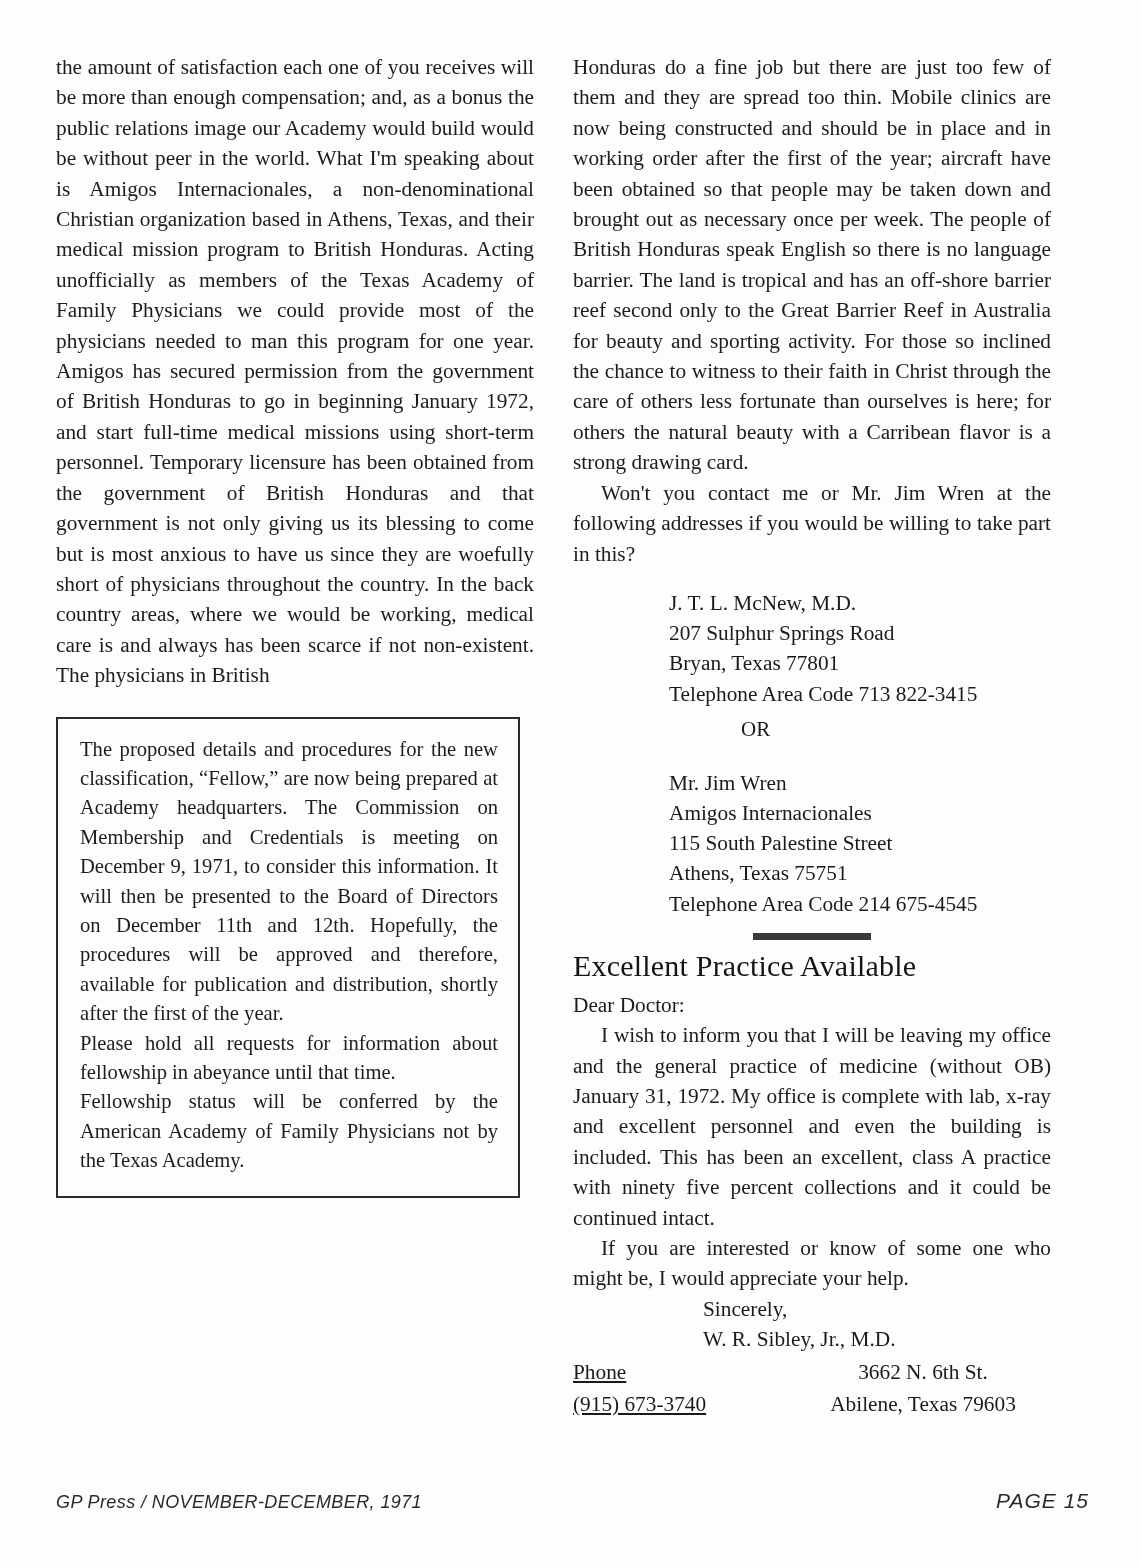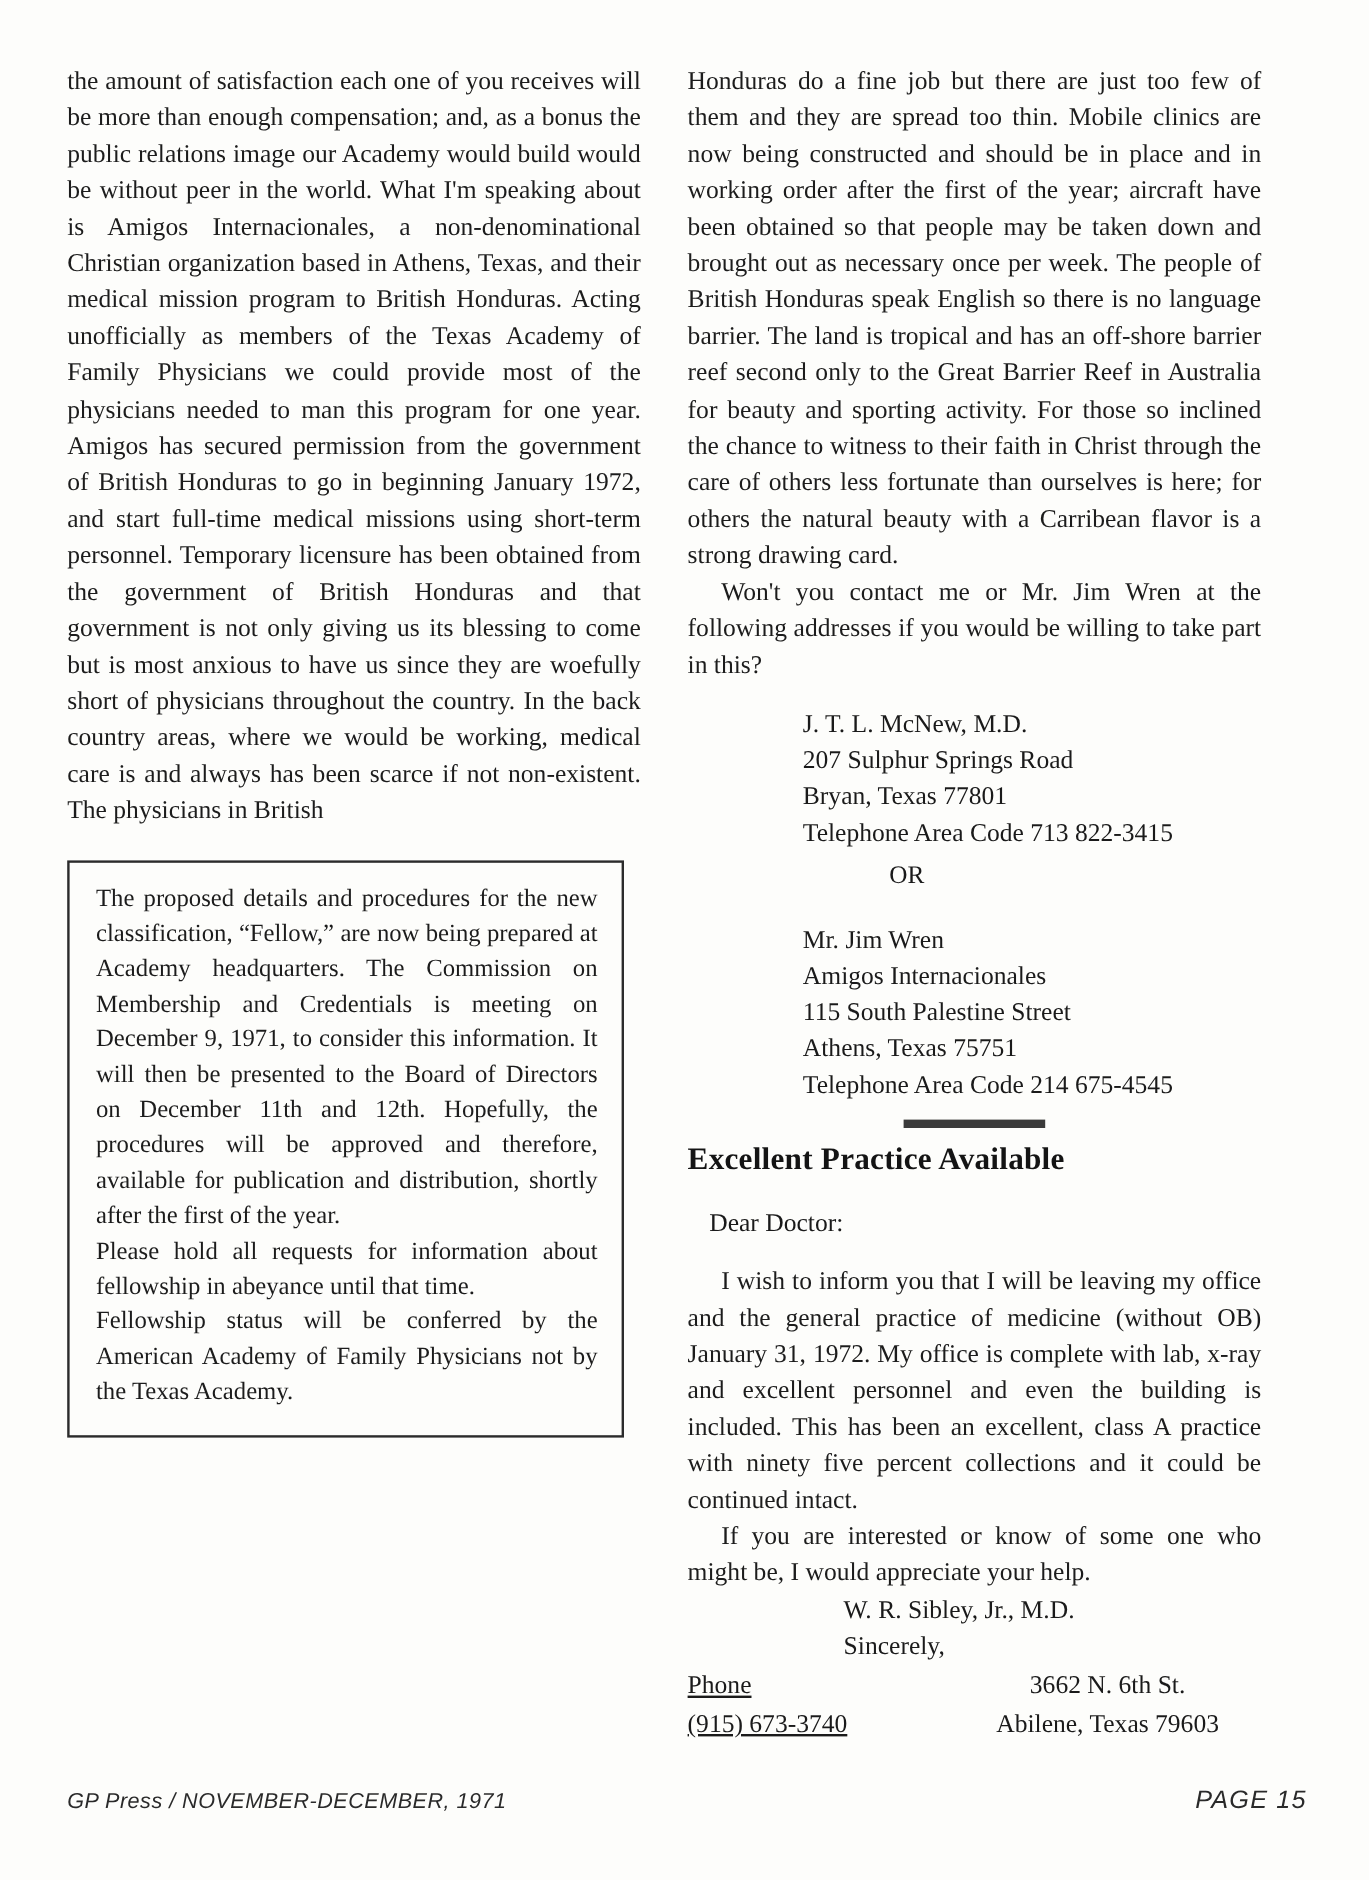--- a/index.html
+++ b/index.html
@@ -106,32 +106,32 @@
     font-size: 21px;
     line-height: 40px;
   }
   .thick-rule {
     width: 118px;
     height: 7px;
     background: #3a3a3a;
     margin: 14px auto 6px 180px;
   }
   .section-head {
-    font-size: 26px;
+    font-size: 30px;
     line-height: 40px;
-    font-weight: bold;
+    font-weight: normal;
     margin: 2px 0 4px 0;
     letter-spacing: 0.2px;
     color: #141414;
     font-family: "Liberation Serif", "DejaVu Serif", serif;
   }
   .salutation {
     font-size: 21.3px;
     line-height: 30.4px;
-    margin: 18px;
+    margin: 0;
   }
   .sign-off {
     margin-left: 130px;
     font-size: 21.3px;
     line-height: 30.4px;
     white-space: nowrap;
   }
   .contact-row {
     display: flex;
     font-size: 21.3px;
@@ -200,22 +200,22 @@
 
       <h2 class="section-head">Excellent Practice Available</h2>
 
       <p class="salutation">Dear Doctor:</p>
 
       <p class="bodytext indent">I wish to inform you that I will be leaving my office and the general practice of medicine (without OB) January 31, 1972. My office is complete with lab, x-ray and excellent personnel and even the building is included. This has been an excellent, class A practice with ninety five percent collections and it could be continued intact.</p>
 
       <p class="bodytext indent">If you are interested or know of some one who might be, I would appreciate your help.</p>
 
       <div class="sign-off">
+        <div>Sincerely,</div>
         <div>W. R. Sibley, Jr., M.D.</div>
-        <div>Sincerely,</div>
       </div>
 
       <div class="contact-row">
         <div class="contact-left">Phone</div>
         <div class="contact-right">3662 N. 6th St.</div>
       </div>
 
       <div class="contact-row">
         <div class="contact-left">(915) 673-3740</div>
         <div class="contact-right">Abilene, Texas 79603</div>

